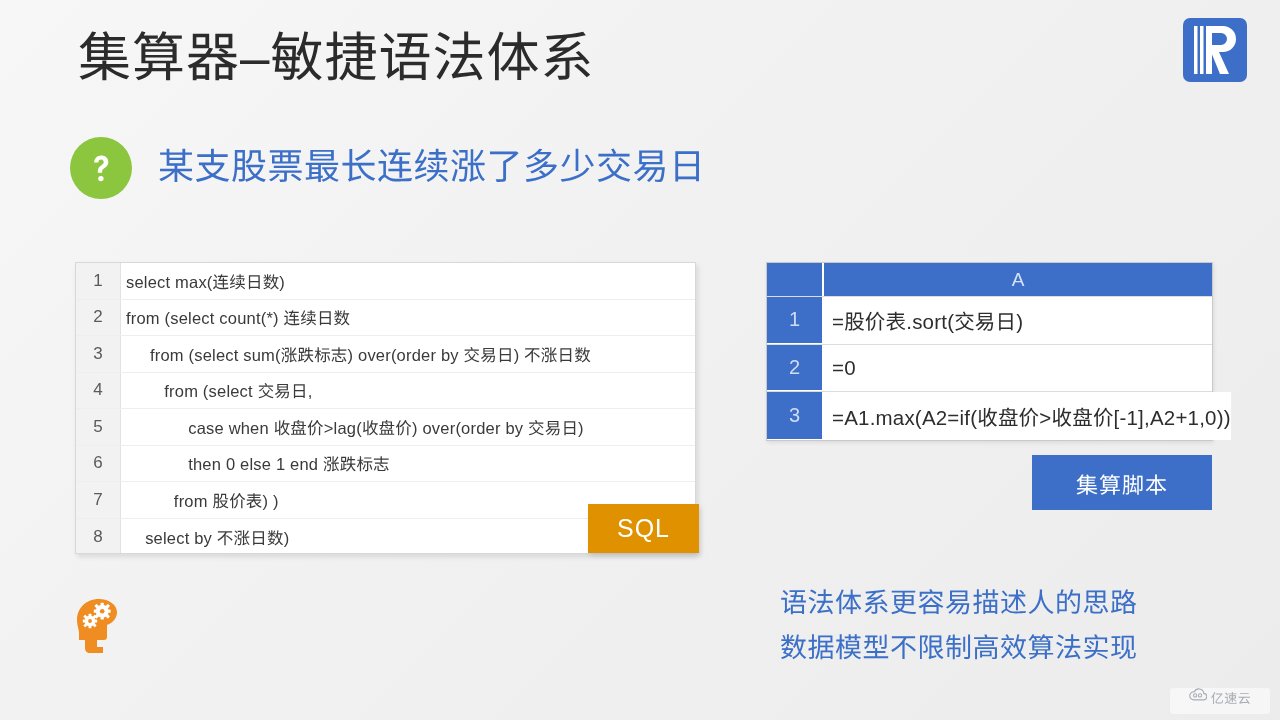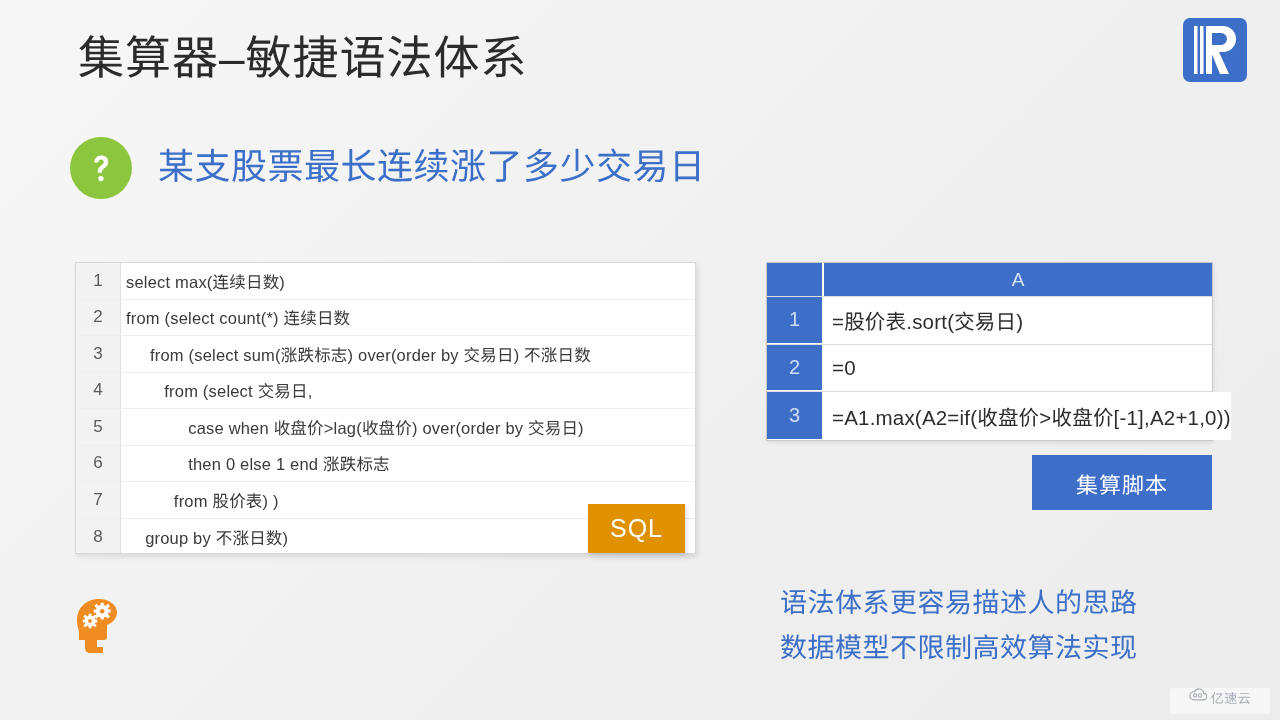--- a/index.html
+++ b/index.html
@@ -20,21 +20,21 @@
   .slide {
     position: absolute;
     inset: 0;
   }
 
   
   .title {
     position: absolute;
     left: 78px;
     top: 22px;
-    font-size: 46px;
+    font-size: 53px;
     line-height: 72px;
     color: #2b2b2b;
     letter-spacing: 1px;
     white-space: nowrap;
   }
 
   
   .logo {
     position: absolute;
     right: 33px;
@@ -115,21 +115,21 @@
     padding-left: 5px;
     font-size: 16.5px;
     color: #3a3a3a;
     white-space: pre;
     letter-spacing: 0.2px;
   }
   .sql-tag {
     position: absolute;
     left: 588px;
     top: 504px;
-    width: 97px;
+    width: 111px;
     height: 49px;
     background: #df9100;
     color: #ffffff;
     font-size: 25px;
     display: flex;
     align-items: center;
     justify-content: center;
     letter-spacing: 1px;
     box-shadow: 2px 3px 5px rgba(0,0,0,0.12);
   }
@@ -317,21 +317,21 @@
       <div class="code-line">
         <div class="ln">6</div>
         <div class="code-text">             then 0 else 1 end 涨跌标志</div>
       </div>
       <div class="code-line">
         <div class="ln">7</div>
         <div class="code-text">          from 股价表) )</div>
       </div>
       <div class="code-line">
         <div class="ln">8</div>
-        <div class="code-text">    group by 不涨日数)</div>
+        <div class="code-text">    select by 不涨日数)</div>
       </div>
     </div>
   </div>
 
   <div class="sql-tag">SQL</div>
 
   <div class="spl-grid">
     <div class="spl-row spl-head">
       <div class="spl-corner"></div>
       <div class="spl-colhead">A</div>

